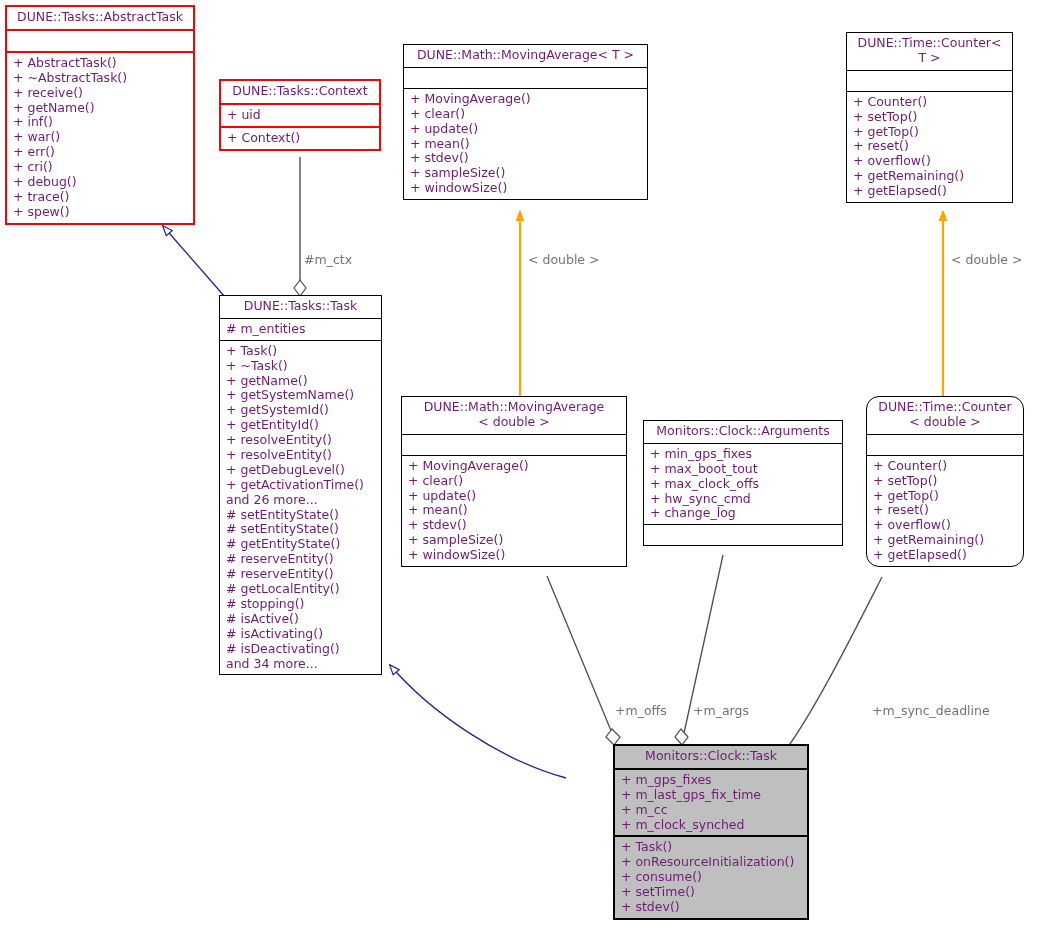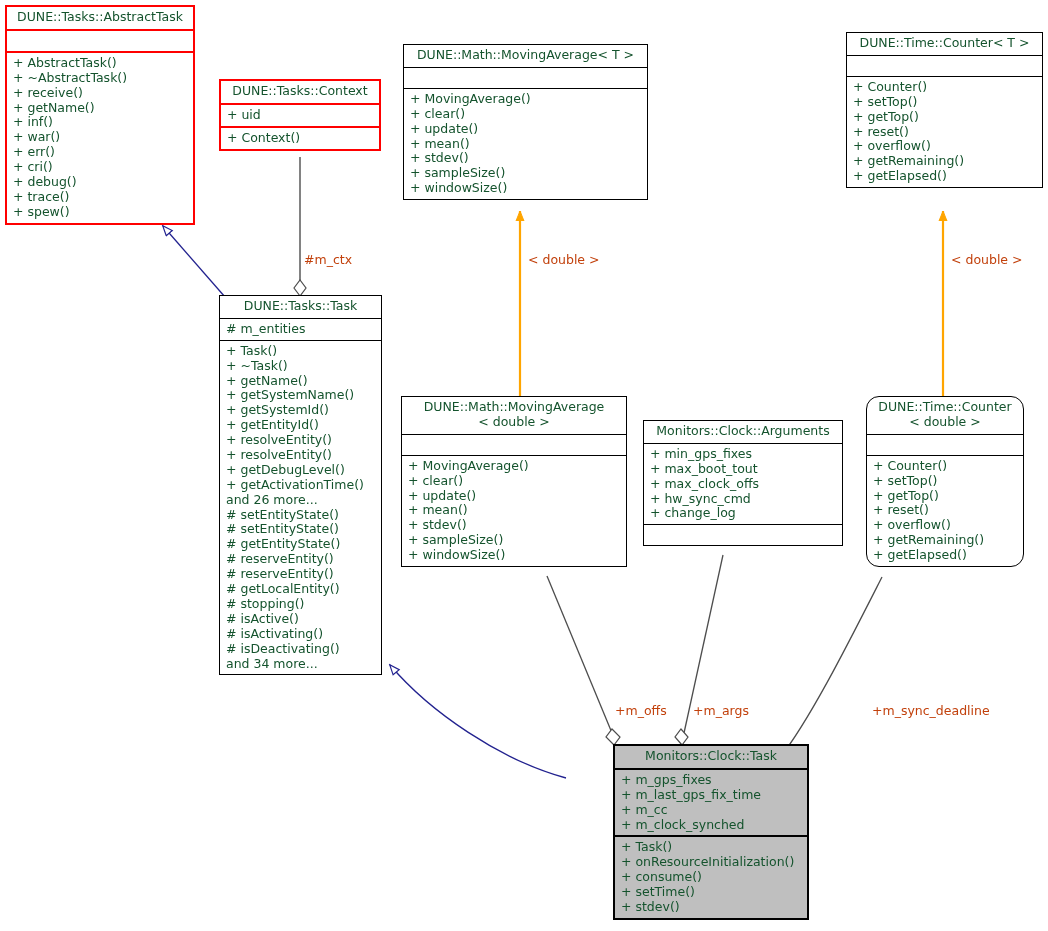--- a/index.html
+++ b/index.html
@@ -26,21 +26,21 @@
     height: 931px;
     pointer-events: none;
   }
   .node {
     position: absolute;
     box-sizing: border-box;
     background: #ffffff;
     border: 1px solid #000000;
     font-size: 12.5px;
     line-height: 14.9px;
-    color: #14532d;
+    color: #701a75;
   }
   .node.red {
     border-color: #ff0000;
     border-width: 2px;
   }
   .node.hl {
     background: #bfbfbf;
     border-color: #000000;
     border-width: 2px;
     margin-left: 48px;
@@ -69,21 +69,21 @@
     height: 20px;
     padding: 0;
   }
   .node .row {
     white-space: nowrap;
     height: 14.9px;
   }
   .edge-label {
     position: absolute;
     font-size: 12.5px;
-    color: #c2410c;
+    color: #737373;
     white-space: nowrap;
     background: transparent;
   }
 </style>
 </head>
 <body>
 
 <div id="canvas">
 
   <svg class="edges" viewBox="0 0 1048 931">
@@ -189,21 +189,21 @@
         <div class="row">+ MovingAverage()</div>
         <div class="row">+ clear()</div>
         <div class="row">+ update()</div>
         <div class="row">+ mean()</div>
         <div class="row">+ stdev()</div>
         <div class="row">+ sampleSize()</div>
         <div class="row">+ windowSize()</div>
       </div>
   </div>
 
-  <div class="node" style="left:846px; top:32px; width:197px;">
+  <div class="node" style="left:846px; top:32px; width:167px;">
     <div class="title">DUNE::Time::Counter&lt; T &gt;</div>
     <div class="sep"></div>
     <div class="compartment empty"></div>
     <div class="sep"></div>
     <div class="compartment">
         <div class="row">+ Counter()</div>
         <div class="row">+ setTop()</div>
         <div class="row">+ getTop()</div>
         <div class="row">+ reset()</div>
         <div class="row">+ overflow()</div>

